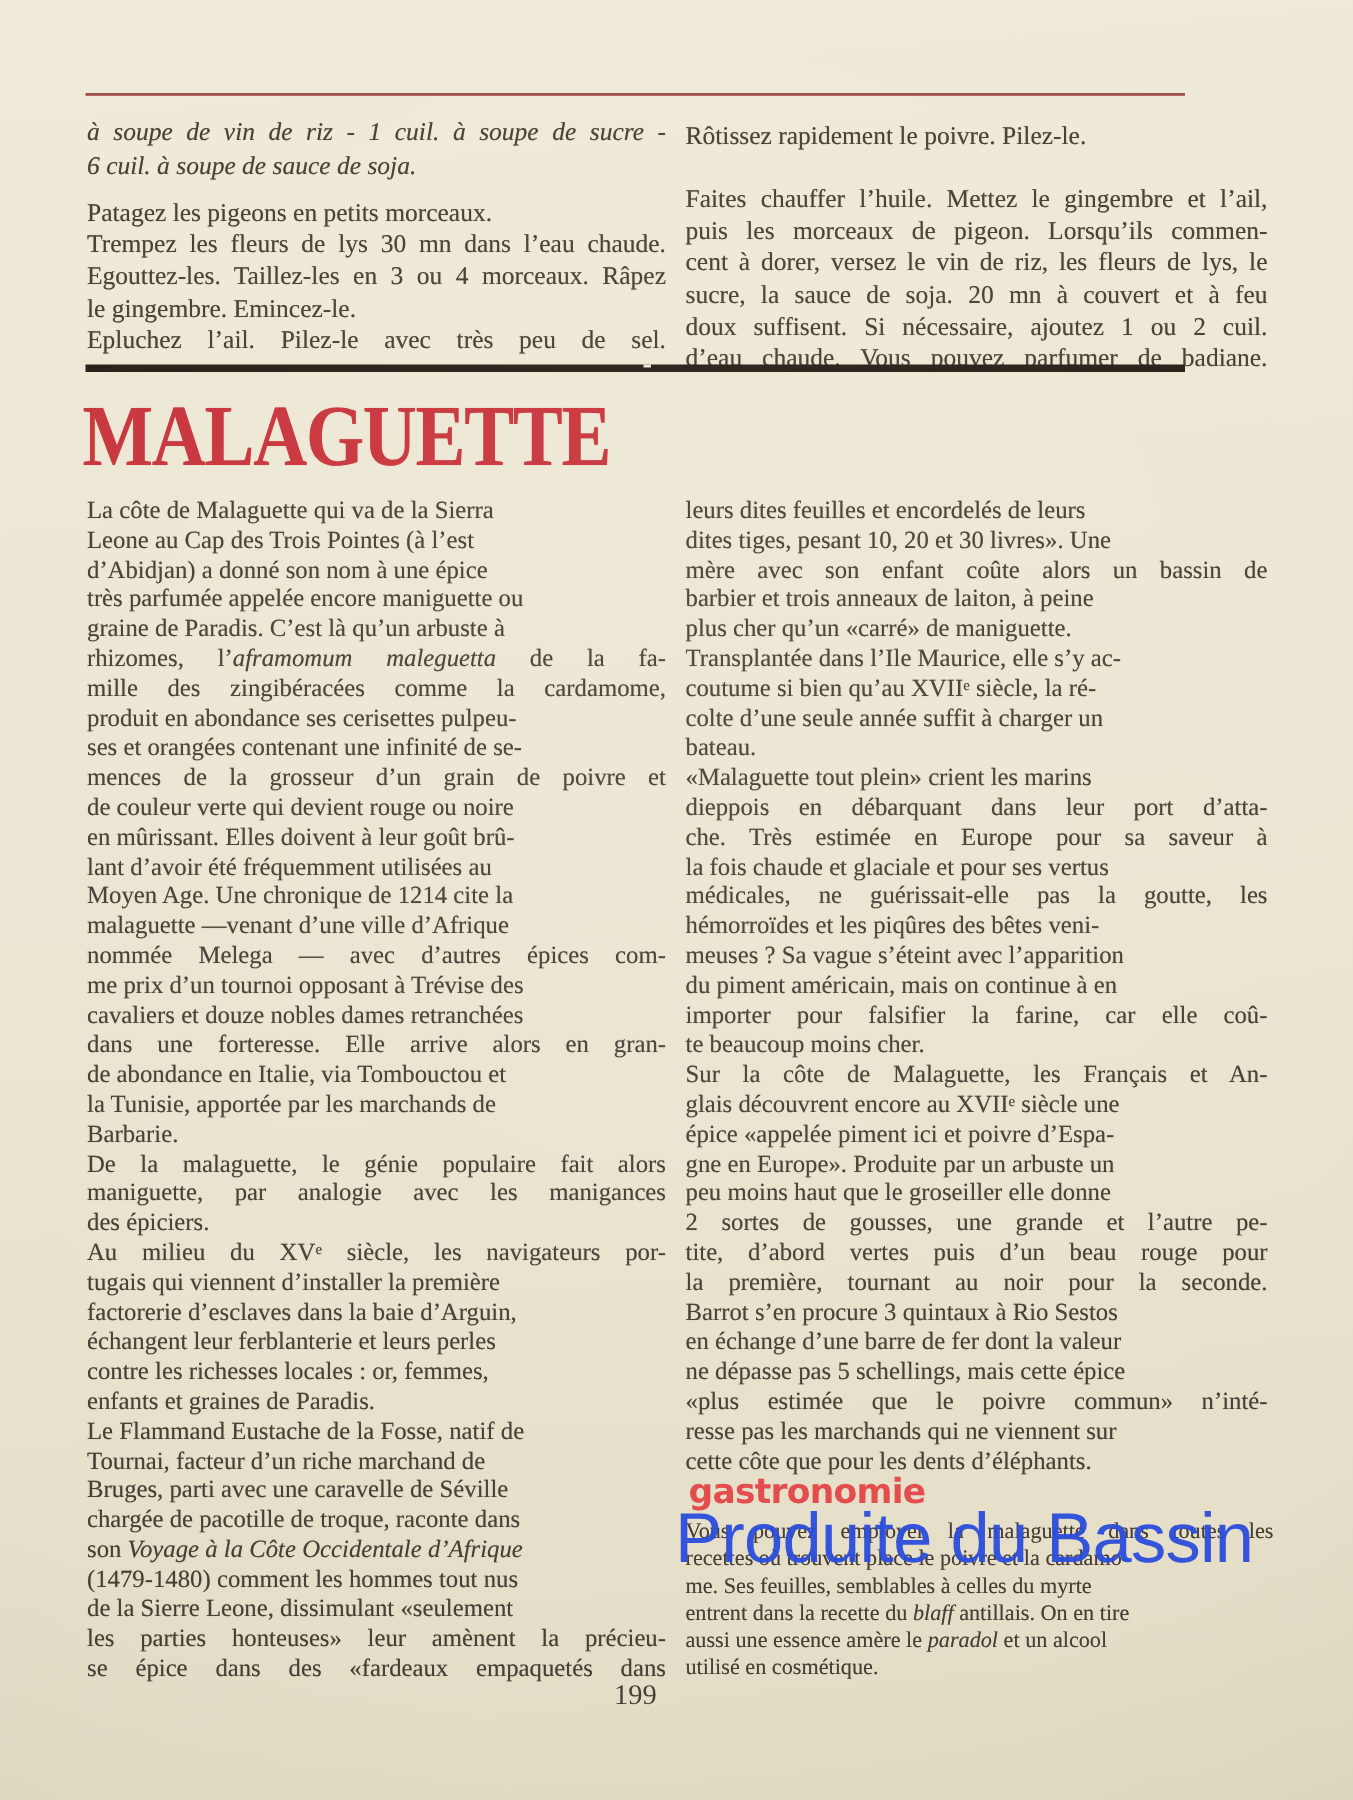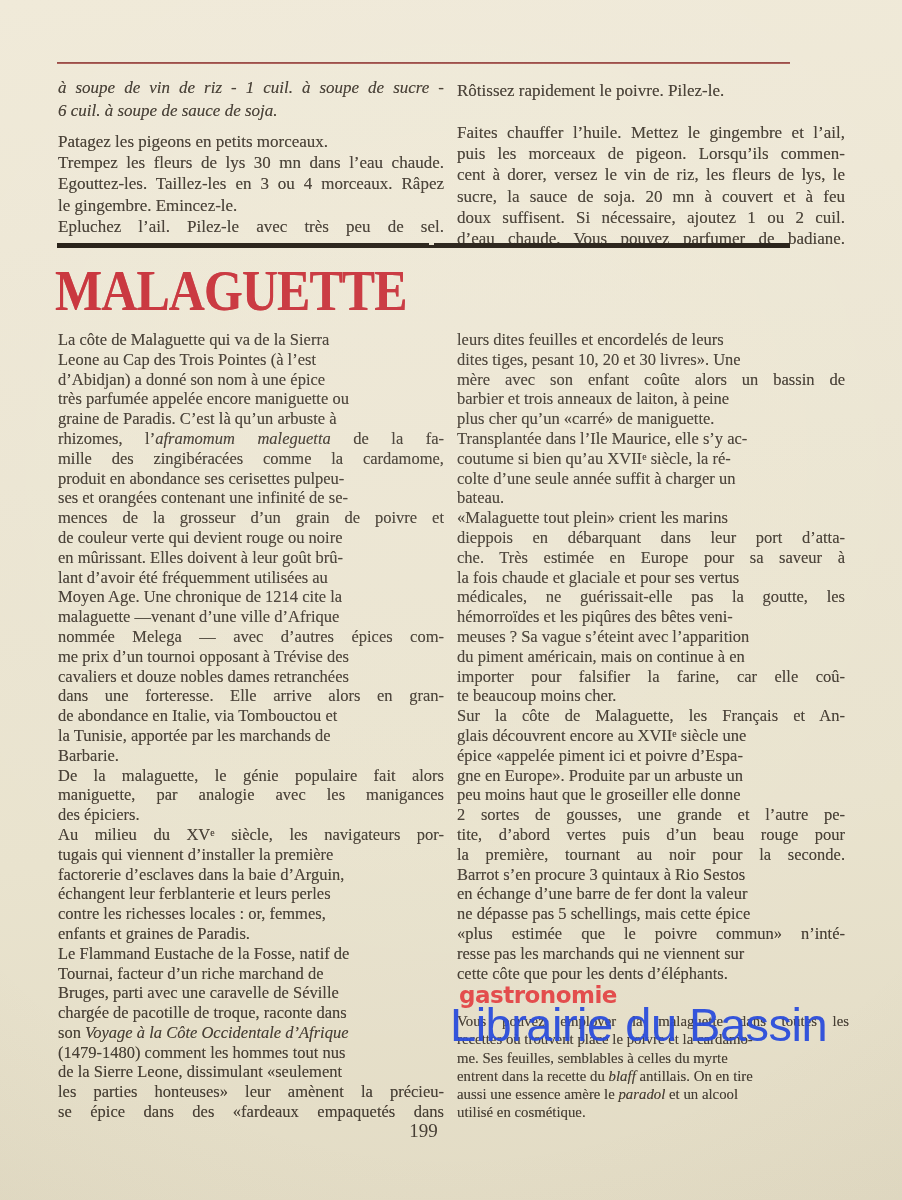--- a/index.html
+++ b/index.html
@@ -166,17 +166,17 @@
 
   <div class="abs gastro-par">
       <div class="line" style="white-space: nowrap; text-align-last: justify;">Vous pouvez employer la malaguette dans toutes les</div>
       <div class="line" style="white-space: nowrap;">recettes où trouvent place le poivre et la cardamo-</div>
       <div class="line" style="white-space: nowrap;">me. Ses feuilles, semblables à celles du myrte</div>
       <div class="line" style="white-space: nowrap;">entrent dans la recette du <i>blaff</i> antillais. On en tire</div>
       <div class="line" style="white-space: nowrap;">aussi une essence amère le <i>paradol</i> et un alcool</div>
       <div class="line" style="white-space: nowrap;">utilisé en cosmétique.</div>
     </div>
 
-  <div class="abs watermark">Librairie du Bassin</div>
+  <div class="abs watermark">Produite du Bassin</div>
 
   <div class="abs pagenum">199</div>
 
 </div>
 
 </body></html>

